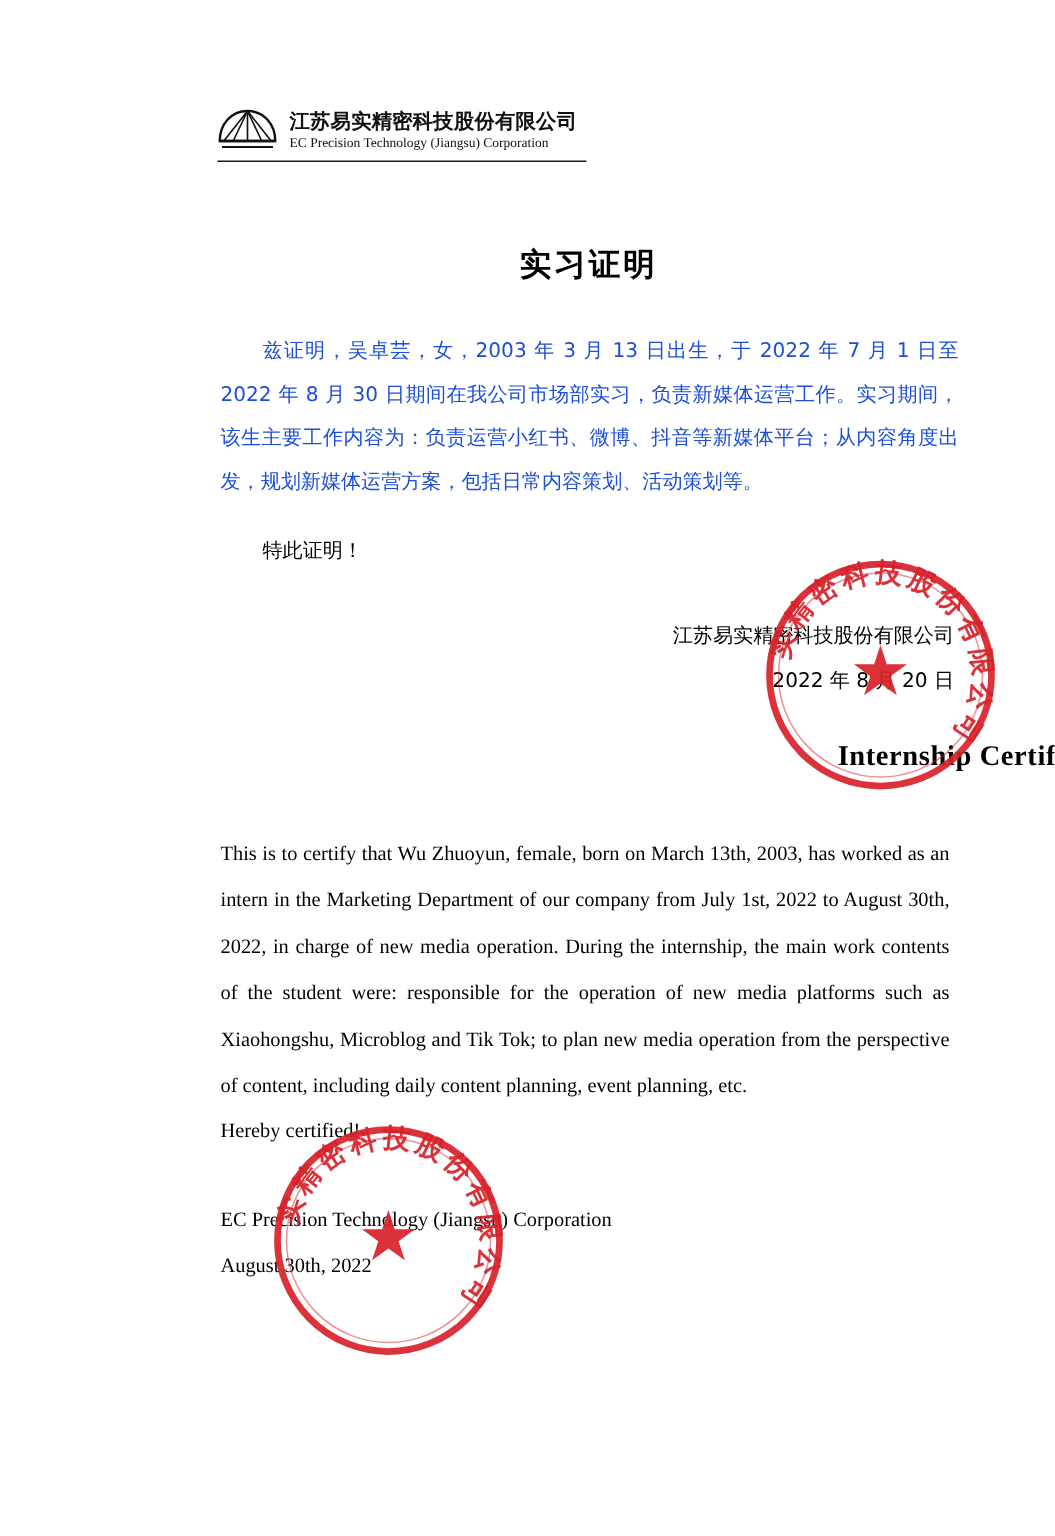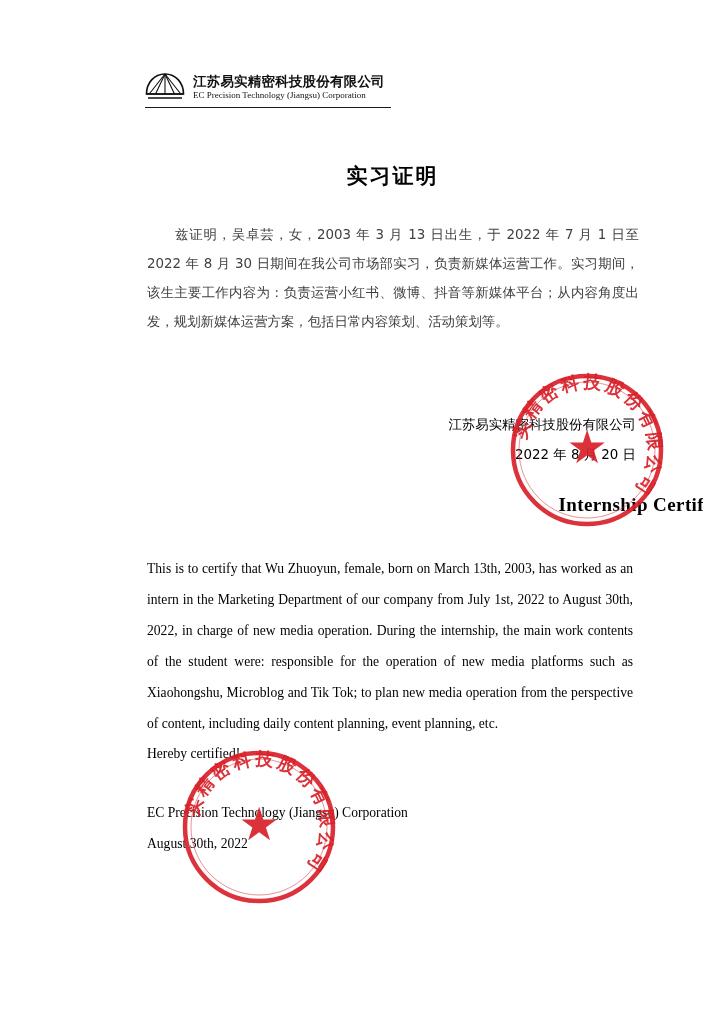--- a/index.html
+++ b/index.html
@@ -80,21 +80,21 @@
   .body-cn {
     position: absolute;
     left: 106px;
     top: 220px;
     width: 492px;
     font-family: "DejaVu Sans", sans-serif;
     font-size: 13.4px;
     line-height: 29px;
     text-align: justify;
     text-indent: 28px;
-    color: #404040;
+    color: #1d4ed8;
   }
   .note-cn {
     position: absolute;
     left: 106px;
     top: 353px;
     width: 492px;
     font-family: "DejaVu Sans", sans-serif;
     font-size: 13.4px;
     line-height: 29px;
     text-indent: 28px;
@@ -186,20 +186,21 @@
       </svg>
     </div>
     <div class="company-names">
       <span class="company-cn">江苏易实精密科技股份有限公司</span>
       <span class="company-en">EC Precision Technology (Jiangsu) Corporation</span>
     </div>
   </div>
 
   <div class="title-cn">实习证明</div>
   <div class="body-cn">兹证明，吴卓芸，女，2003 年 3 月 13 日出生，于 2022 年 7 月 1 日至 2022 年 8 月 30 日期间在我公司市场部实习，负责新媒体运营工作。实习期间，该生主要工作内容为：负责运营小红书、微博、抖音等新媒体平台；从内容角度出发，规划新媒体运营方案，包括日常内容策划、活动策划等。</div>
+  <div class="note-cn">特此证明！</div>
   <div class="sign-cn">
     <div>江苏易实精密科技股份有限公司</div>
     <div>2022 年 8 月 20 日</div>
   </div>
 
   <div class="title-en">Internship Certificate</div>
   <div class="body-en">This is to certify that Wu Zhuoyun, female, born on March 13th, 2003, has worked as an intern in the Marketing Department of our company from July 1st, 2022 to August 30th, 2022, in charge of new media operation. During the internship, the main work contents of the student were: responsible for the operation of new media platforms such as Xiaohongshu, Microblog and Tik Tok; to plan new media operation from the perspective of content, including daily content planning, event planning, etc.</div>
   <div class="note-en">Hereby certified!</div>
   <div class="sign-en">
     <div>EC Precision Technology (Jiangsu) Corporation</div>

